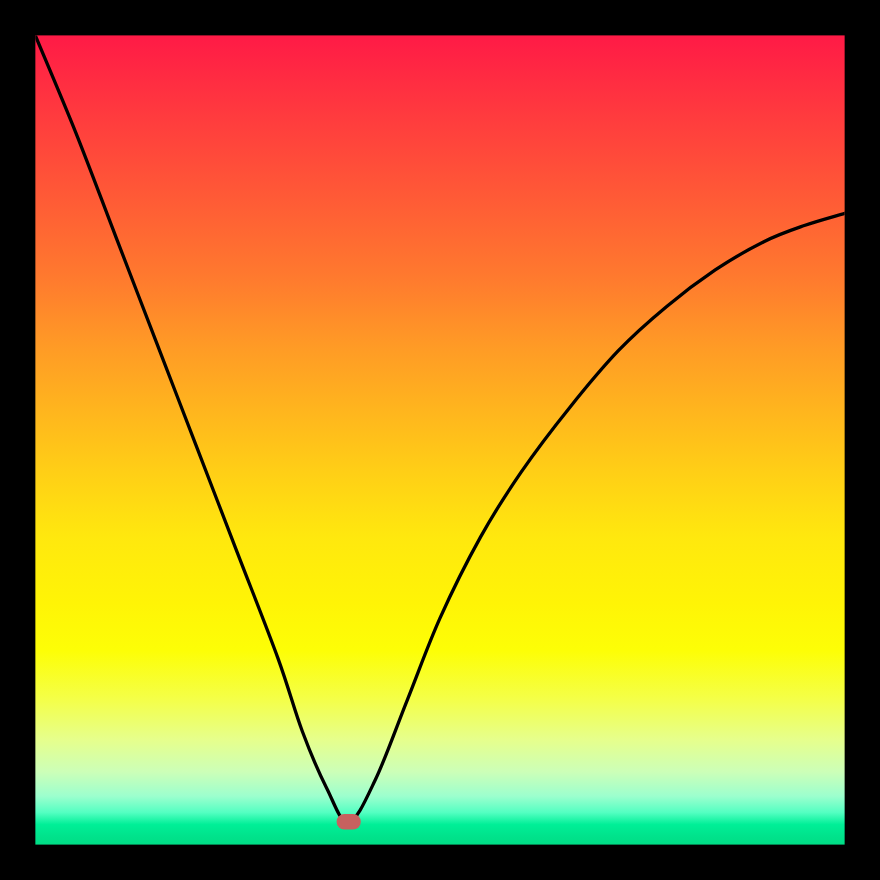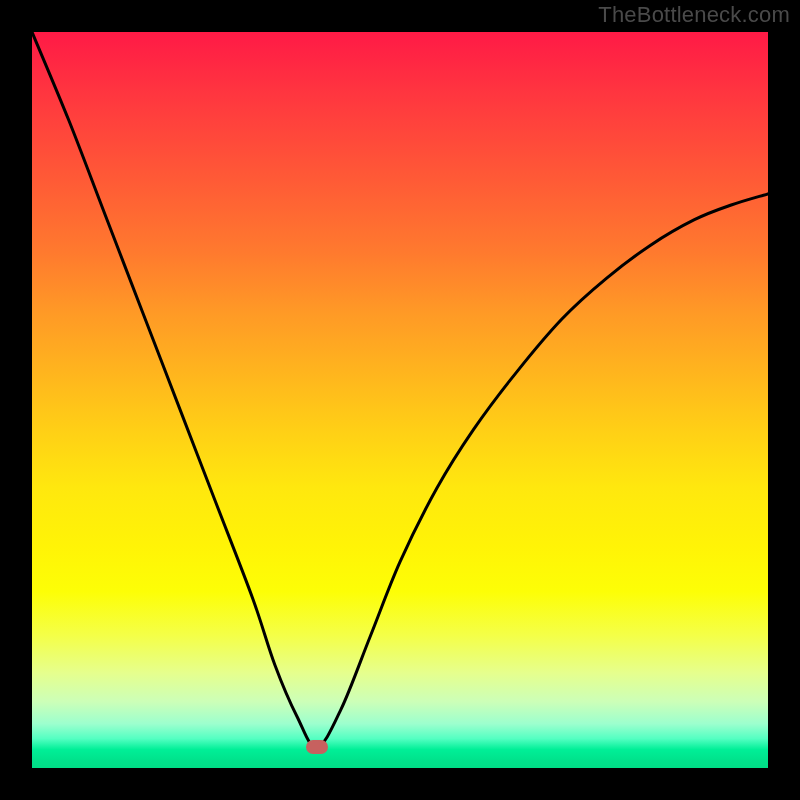--- a/index.html
+++ b/index.html
@@ -78,21 +78,20 @@
     background: #c7615f;
     transform: translate(-50%, -50%);
     z-index: 5;
   }
 </style>
 </head>
 <body>
 
 <div class="frame">
 
-  <div class="watermark">TheBottleneck.com</div>
 
   <div class="plot-area">
 
     <div class="gradient-bg"></div>
 
     <svg class="curve-svg" viewBox="0 0 736 736" preserveAspectRatio="none">
       <path fill="none" stroke="#000000" stroke-width="3" stroke-linecap="round" stroke-linejoin="round" d="M 0.0 0.0 C 6.1 14.7, 24.5 57.7, 36.8 88.3 C 49.1 119.0, 61.3 152.1, 73.6 184.0 C 85.9 215.9, 98.1 247.8, 110.4 279.7 C 122.7 311.6, 134.9 343.5, 147.2 375.4 C 159.5 407.3, 171.7 439.1, 184.0 471.0 C 196.3 502.9, 211.0 539.7, 220.8 566.7 C 230.6 593.7, 235.5 613.3, 242.9 633.0 C 250.2 652.6, 258.0 670.7, 265.0 684.5 C 272.0 698.2, 277.5 716.6, 284.8 715.4 C 292.2 714.2, 300.2 695.8, 309.1 677.1 C 318.1 658.5, 328.7 628.1, 338.6 603.5 C 348.4 579.0, 357.0 554.5, 368.0 529.9 C 379.0 505.4, 392.5 478.4, 404.8 456.3 C 417.1 434.2, 428.1 417.1, 441.6 397.4 C 455.1 377.8, 471.0 357.0, 485.8 338.6 C 500.5 320.2, 515.2 302.4, 529.9 287.0 C 544.6 271.7, 559.4 258.8, 574.1 246.6 C 588.8 234.3, 603.5 223.3, 618.2 213.4 C 633.0 203.6, 648.9 194.4, 662.4 187.7 C 675.9 180.9, 686.9 177.3, 699.2 173.0 C 711.5 168.7, 729.9 163.8, 736.0 161.9"></path>
     </svg>
 
     <div class="marker" style="left: 284.832px; top: 715.392px;"></div>

